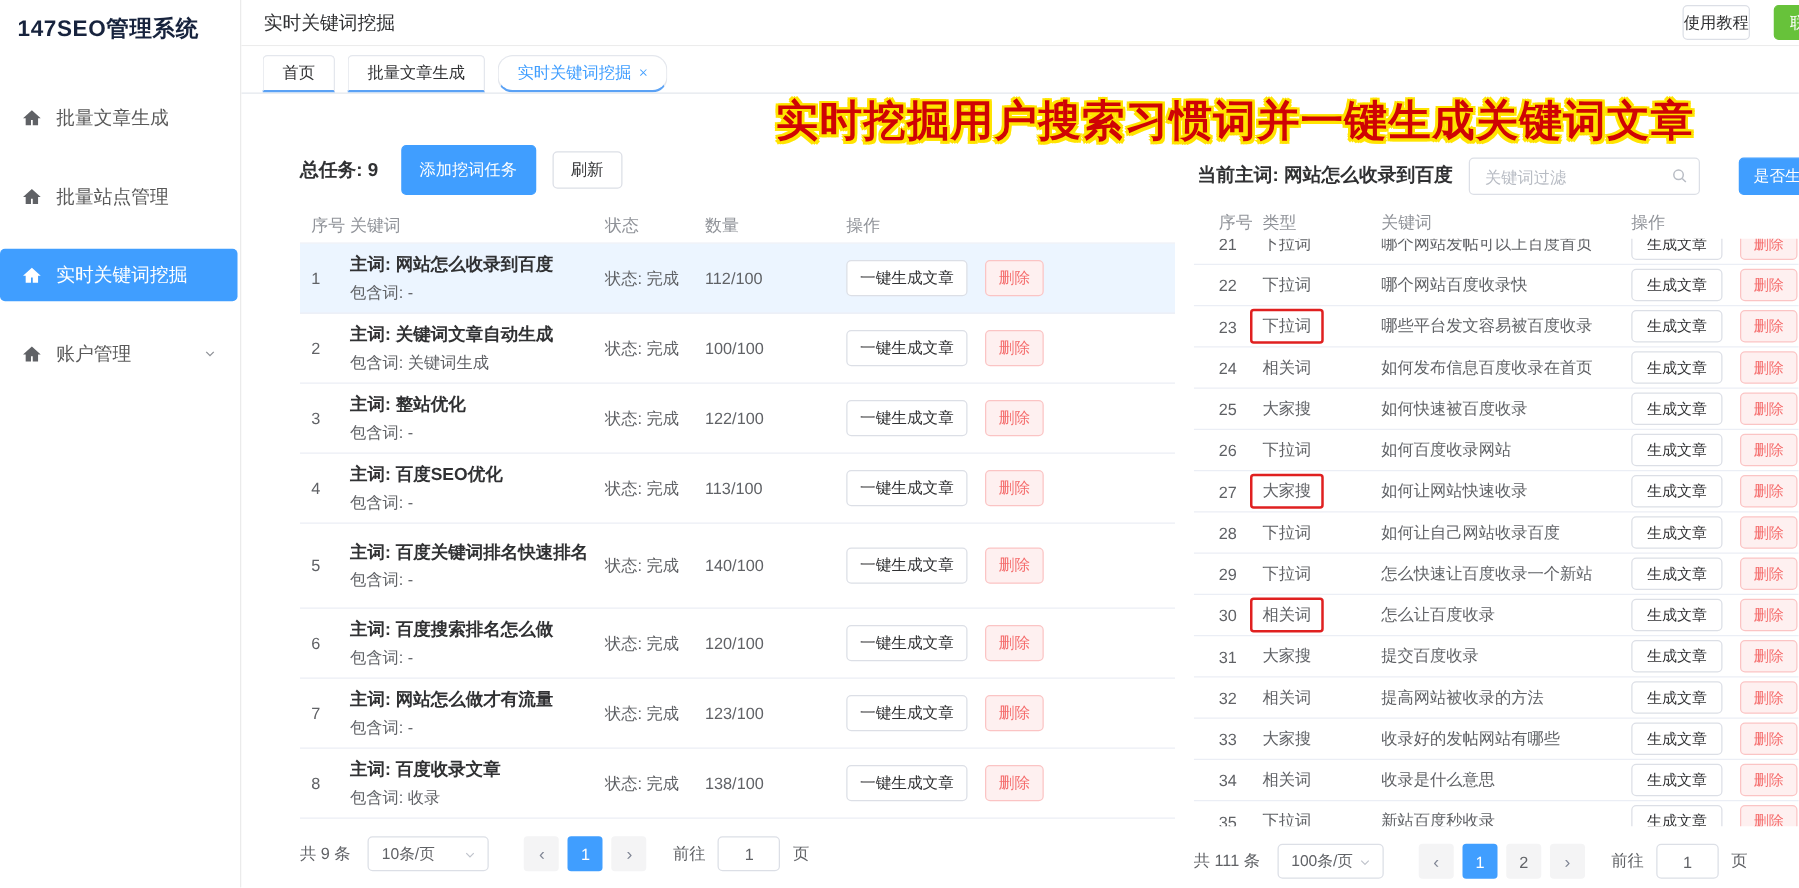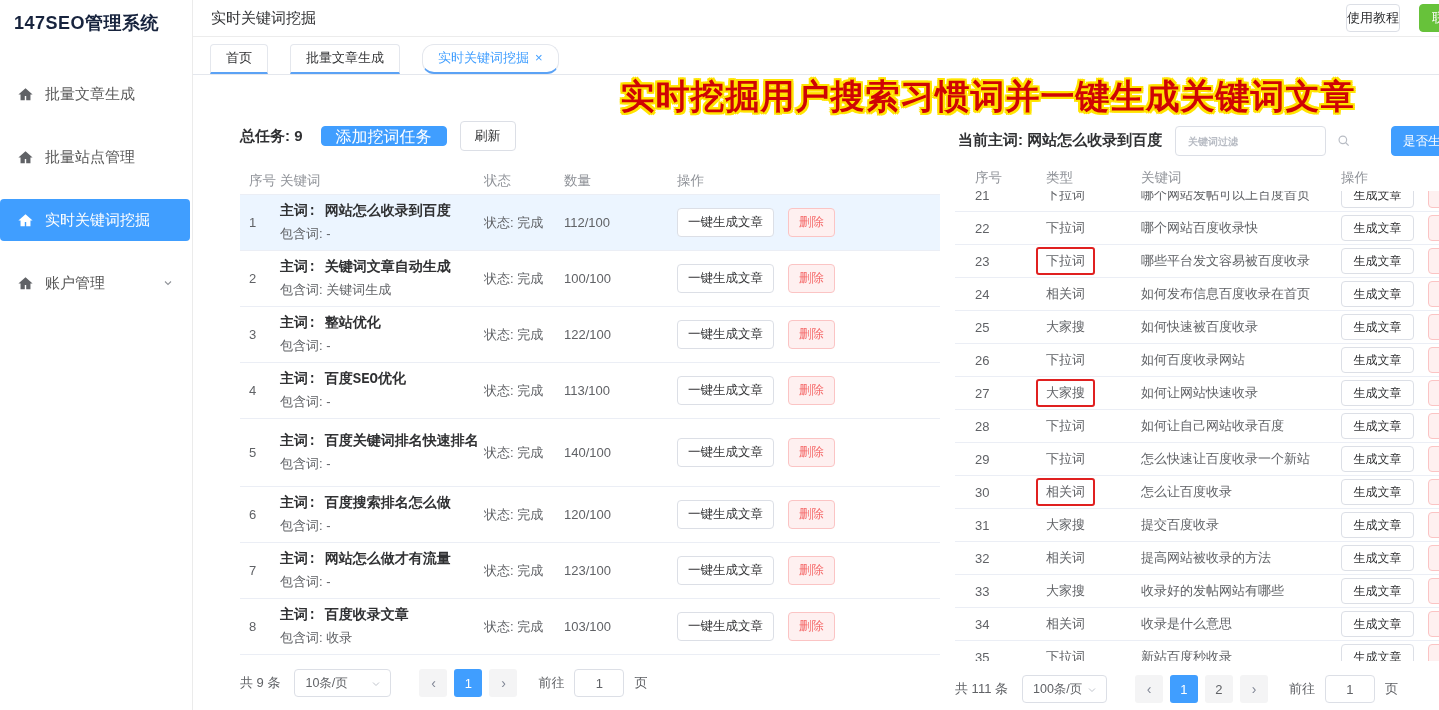--- a/index.html
+++ b/index.html
@@ -22,78 +22,78 @@
   .main { position:absolute; left:193px; top:0; right:0; height:710px; }
   .topbar { position:relative; height:37px; border-bottom:1px solid #ececec; background:#fff; }
   .topbar-title { position:absolute; left:18px; top:9px; font-size:15px; color:#303133; }
   .btn { border:1px solid #dcdfe6; background:#fff; border-radius:4px; cursor:pointer;
     font-family:inherit; color:#606266; }
   .btn-tutorial { position:absolute; left:1153px; top:4px; height:28px; padding:0 0; font-size:13px; color:#303133; }
   .btn-green { position:absolute; left:1226px; top:4px; height:28px; width:70px; background:#67c23a;
     border:1px solid #67c23a; color:#fff; font-size:13px; text-align:left; padding-left:12px; border-radius:4px; }
 
   .tabbar { position:relative; height:38px; border-bottom:1px solid #e4e7ed; background:#fff;
-    display:flex; align-items:flex-end; padding-left:17px; gap:22px; }
+    display:flex; align-items:flex-end; padding-left:17px; gap:10px;font-family:Liberation Serif, serif; }
   .tab { height:30px; line-height:26px; padding:0 15px; font-size:13px; color:#303133;
     border:1px solid #e4e7ed; border-radius:4px 4px 0 0; border-bottom:2px solid #5ba2f5;
     background:#fff; cursor:pointer; white-space:nowrap; }
   .tab.active { color:#409eff;border-radius:12px; }
   .tab .close { margin-left:6px; font-size:13px; color:#409eff; }
 
   .content { position:absolute; left:0; top:76px; right:0; bottom:0; background:#fff; }
 
   
   .banner { position:absolute; left:300px; top:-2px; width:990px; text-align:center; z-index:20;
     font-size:34px; font-weight:bold; color:#cf0404; letter-spacing:1px; white-space:nowrap;
     text-shadow:-2px -2px 0 #ffe400, 2px -2px 0 #ffe400, -2px 2px 0 #ffe400, 2px 2px 0 #ffe400,
       0 -2px 0 #ffe400, 0 2px 0 #ffe400, -2px 0 0 #ffe400, 2px 0 0 #ffe400; }
 
   
   .tasks { position:absolute; left:47px; top:45px; width:700px; }
   .toolbar { display:flex; align-items:center; height:30px; margin-bottom:16px; }
   .total-label { font-size:15px; font-weight:bold; color:#303133; margin-right:18px; }
-  .btn-primary { background:#409eff; border:1px solid #409eff; color:#fff; height:20px;
-    padding:0 14px; font-size:16px; border-radius:4px; cursor:pointer; margin-right:13px; }
+  .btn-primary { background:#409eff; border:1px solid #409eff; color:#fff; height:40px;
+    padding:0 14px; font-size:13px; border-radius:4px; cursor:pointer; margin-right:13px; }
   .btn-refresh { height:30px; padding:0 14px; font-size:13px; color:#303133; }
 
   .thead { display:flex; height:28px; align-items:center; color:#909399; font-size:13.5px;
     border-bottom:1px solid #ebeef5; }
   .tc { flex:none; }
   .ti { width:40px; padding-left:9px; }
   .tk { width:204px; }
   .ts { width:80px; }
   .tn { width:113px; }
   .ta { flex:1; display:flex; align-items:center; }
 
   .trow { display:flex; align-items:center; height:56px; border-bottom:1px solid #ebeef5;
     font-size:13px; color:#606266; }
   .trow.tall { height:68px; }
   .trow.hl { background:#ecf5ff; }
-  .km { font-size:14px; font-weight:bold; color:#303133; margin-bottom:4px; line-height:19px;font-family:Liberation Mono, monospace; }
+  .km { font-size:14px; font-weight:bold; color:#303133; margin-bottom:4px; line-height:19px; }
   .ks { font-size:13px; color:#606266; }
   .btn.plain { height:29px; width:97px; font-size:12.5px; color:#303133; }
   .btn.danger { height:29px; width:47px; margin-left:14px; background:#fef0f0;
     border:1px solid #fbc4c4; color:#f56c6c; font-size:12.5px; }
 
   
   .kwpanel { position:absolute; left:762px; top:50px; width:484px; }
   .kw-toolbar { position:relative; height:30px; margin-bottom:8px; }
   .cur-label { position:absolute; left:3px; top:5px; font-size:15px; font-weight:bold; color:#303133; white-space:nowrap; }
   .filter-wrap { position:absolute; left:220px; top:0; width:185px; }
-  .filter-input { width:151px; height:30px; border:1px solid #dcdfe6; border-radius:4px;
-    padding:0 30px 0 12px; font-size:10px; color:#606266; font-family:inherit;font-weight:bold; }
+  .filter-input { width:185px; height:30px; border:1px solid #dcdfe6; border-radius:4px;
+    padding:0 30px 0 12px; font-size:13px; color:#606266; font-family:inherit; }
   .filter-input::placeholder { color:#b8bcc4; }
   .search-icon { position:absolute; right:9px; top:8px; color:#b8bcc4; display:inline-flex; }
   .btn-generate { position:absolute; left:436px; top:0; height:30px; width:130px; background:#409eff;
     border:1px solid #409eff; color:#fff; font-size:12.5px; border-radius:4px; text-align:left;
     padding-left:11px; white-space:nowrap; }
 
   .khead { display:flex; height:27px; align-items:center; color:#909399; font-size:13.5px; }
   .ki { width:35px; padding-left:21px; box-sizing:content-box; }
-  .kt { width:95px;margin-left:36px; }
+  .kt { width:95px; }
   .kk { width:200px; }
   .ka { flex:1; display:flex; align-items:center; }
   .khead .ki { padding-left:20px; }
 
   .kw-viewport { height:470px; overflow:hidden; }
   .krow { display:flex; align-items:center; height:33px; border-bottom:1px solid #ebeef5;
     font-size:13px; color:#606266; }
   .krow:first-child { margin-top:-12px; }
   .krow .ki { padding-left:20px; }
   .type-box { display:inline-block; }
@@ -292,21 +292,21 @@
       <button class="btn danger">删除</button>
     </div>
   </div>
   <div class="trow">
     <div class="tc ti">8</div>
     <div class="tc tk">
       <div class="km">主词: 百度收录文章</div>
       <div class="ks">包含词: 收录</div>
     </div>
     <div class="tc ts">状态: 完成</div>
-    <div class="tc tn">103/100</div>
+    <div class="tc tn">138/100</div>
     <div class="tc ta">
       <button class="btn plain">一键生成文章</button>
       <button class="btn danger">删除</button>
     </div>
   </div>
         </div>
       <div class="pager">
         <span class="pg-total">共 9 条</span>
         <div class="pg-size">
           <span>10条/页</span>

